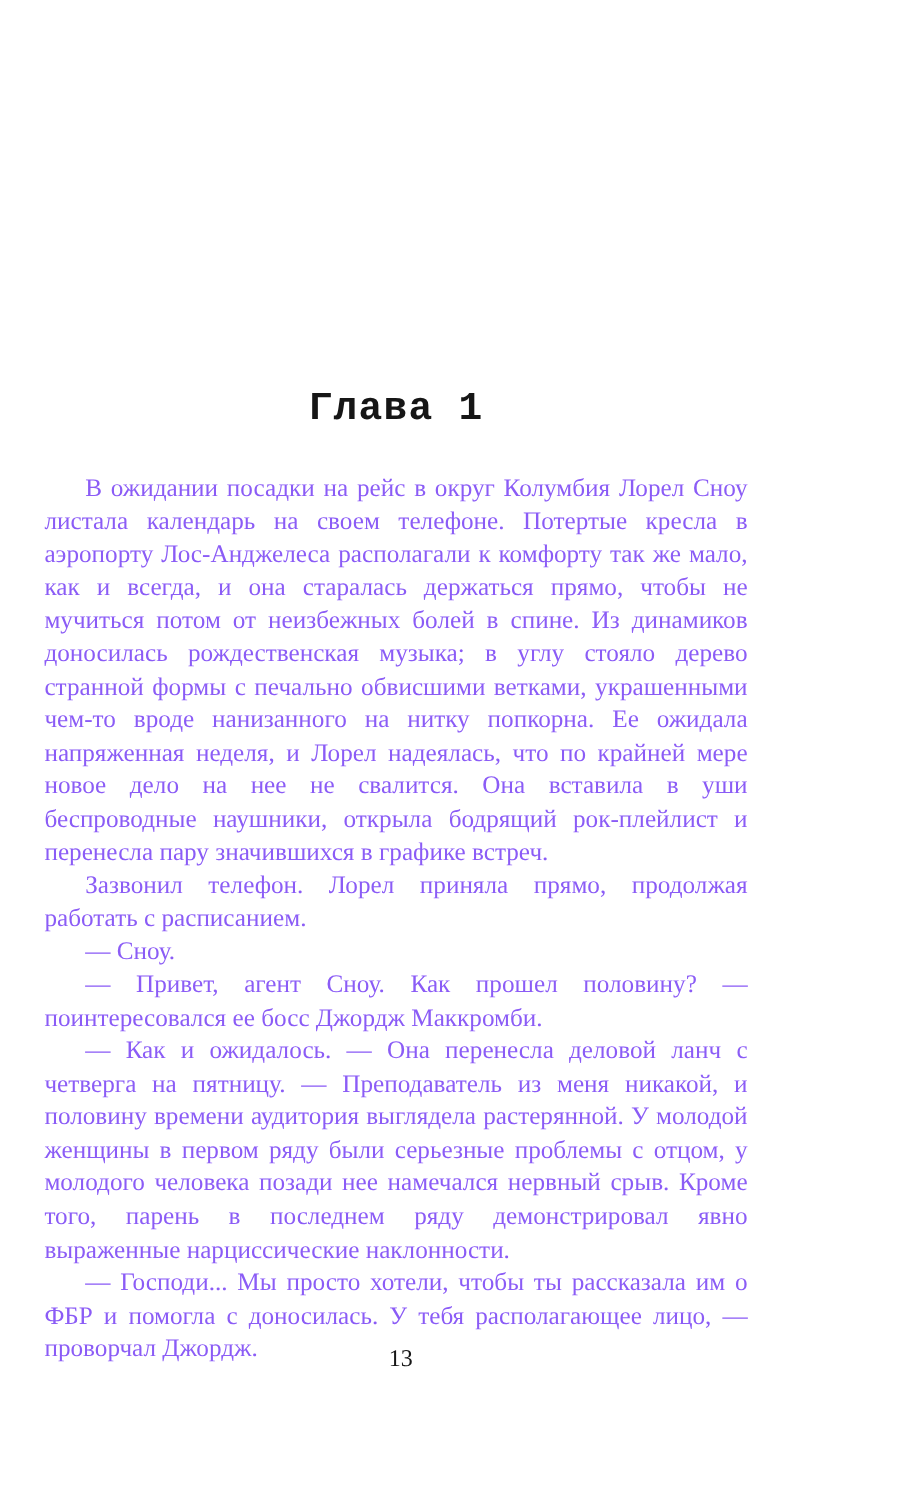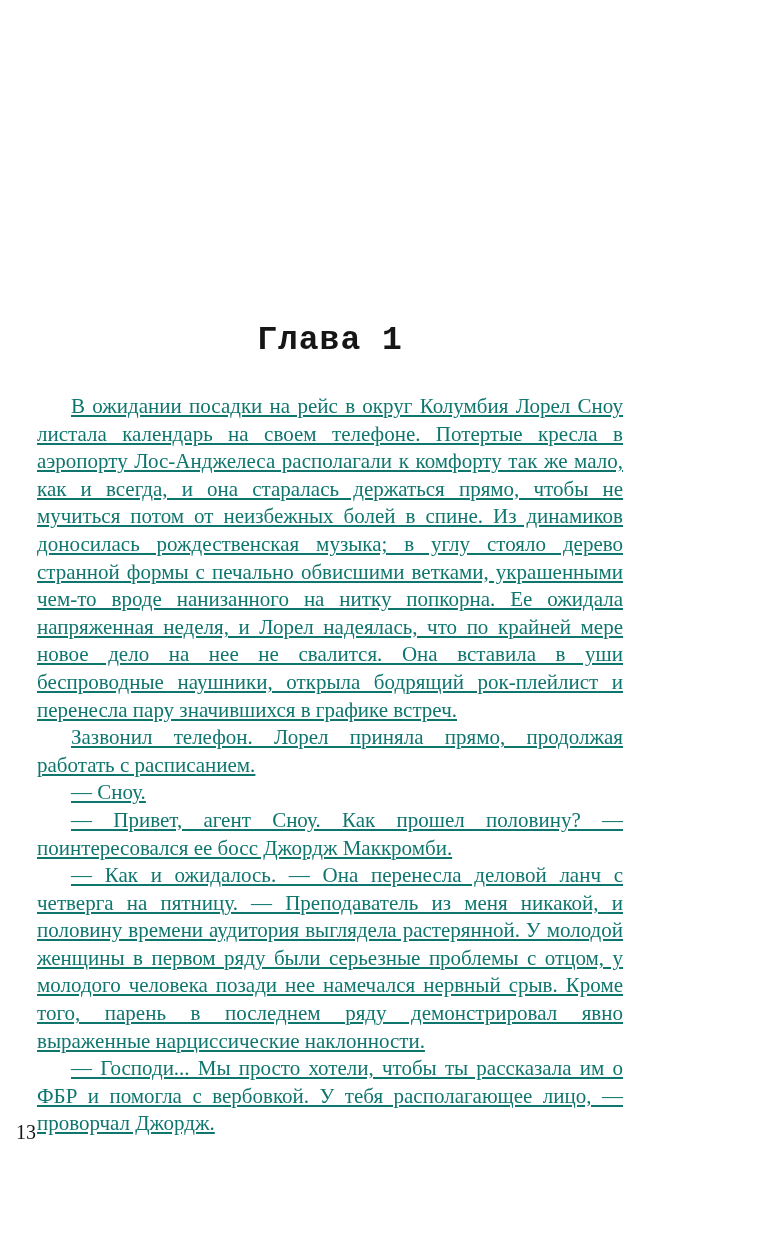--- a/index.html
+++ b/index.html
@@ -25,50 +25,49 @@
     font-size: 33px;
     letter-spacing: 1px;
     color: #161616;
   }
   .text-block {
     width: 586px;
     margin: 34px auto 0 auto;
     font-size: 21px;
     line-height: 27.6px;
     text-align: justify;
-    color: #0f766e;
+    color: #8b5cf6;
     hyphens: auto;
-    text-decoration: underline;
     -webkit-hyphens: auto;
   }
   .text-block p {
     margin: 0;
     text-indent: 34px;
   }
   .page-number {
     position: absolute;
     bottom: 96px;
-    left: 16px;
+    left: 4px;
     width: 100%;
-    text-align: left;
+    text-align: center;
     font-size: 20px;
     color: #161616;
   }
 </style>
 </head>
 <body>
 
 <div class="book-page">
 
   <h1 class="chapter-title">Глава 1</h1>
 
   <div class="text-block">
     <p>В ожидании посадки на рейс в округ Колумбия Лорел Сноу листала календарь на своем телефоне. Потертые кресла в аэропорту Лос-Анджелеса располагали к комфорту так же мало, как и всегда, и она старалась держаться прямо, чтобы не мучиться потом от неизбежных болей в спине. Из динамиков доносилась рождественская музыка; в углу стояло дерево странной формы с печально обвисшими ветками, украшенными чем-то вроде нанизанного на нитку попкорна. Ее ожидала напряженная неделя, и Лорел надеялась, что по крайней мере новое дело на нее не свалится. Она вставила в уши беспроводные наушники, открыла бодрящий рок-плейлист и перенесла пару значившихся в графике встреч.</p>
     <p>Зазвонил телефон. Лорел приняла прямо, продолжая работать с расписанием.</p>
     <p>— Сноу.</p>
     <p>— Привет, агент Сноу. Как прошел половину? — поинтересовался ее босс Джордж Маккромби.</p>
     <p>— Как и ожидалось. — Она перенесла деловой ланч с четверга на пятницу. — Преподаватель из меня никакой, и половину времени аудитория выглядела растерянной. У молодой женщины в первом ряду были серьезные проблемы с отцом, у молодого человека позади нее намечался нервный срыв. Кроме того, парень в последнем ряду демонстрировал явно выраженные нарциссические наклонности.</p>
-    <p>— Господи... Мы просто хотели, чтобы ты рассказала им о ФБР и помогла с вербовкой. У тебя располагающее лицо, — проворчал Джордж.</p>
+    <p>— Господи... Мы просто хотели, чтобы ты рассказала им о ФБР и помогла с доносилась. У тебя располагающее лицо, — проворчал Джордж.</p>
   </div>
 
   <div class="page-number">13</div>
 
 </div>
 
 </body></html>

